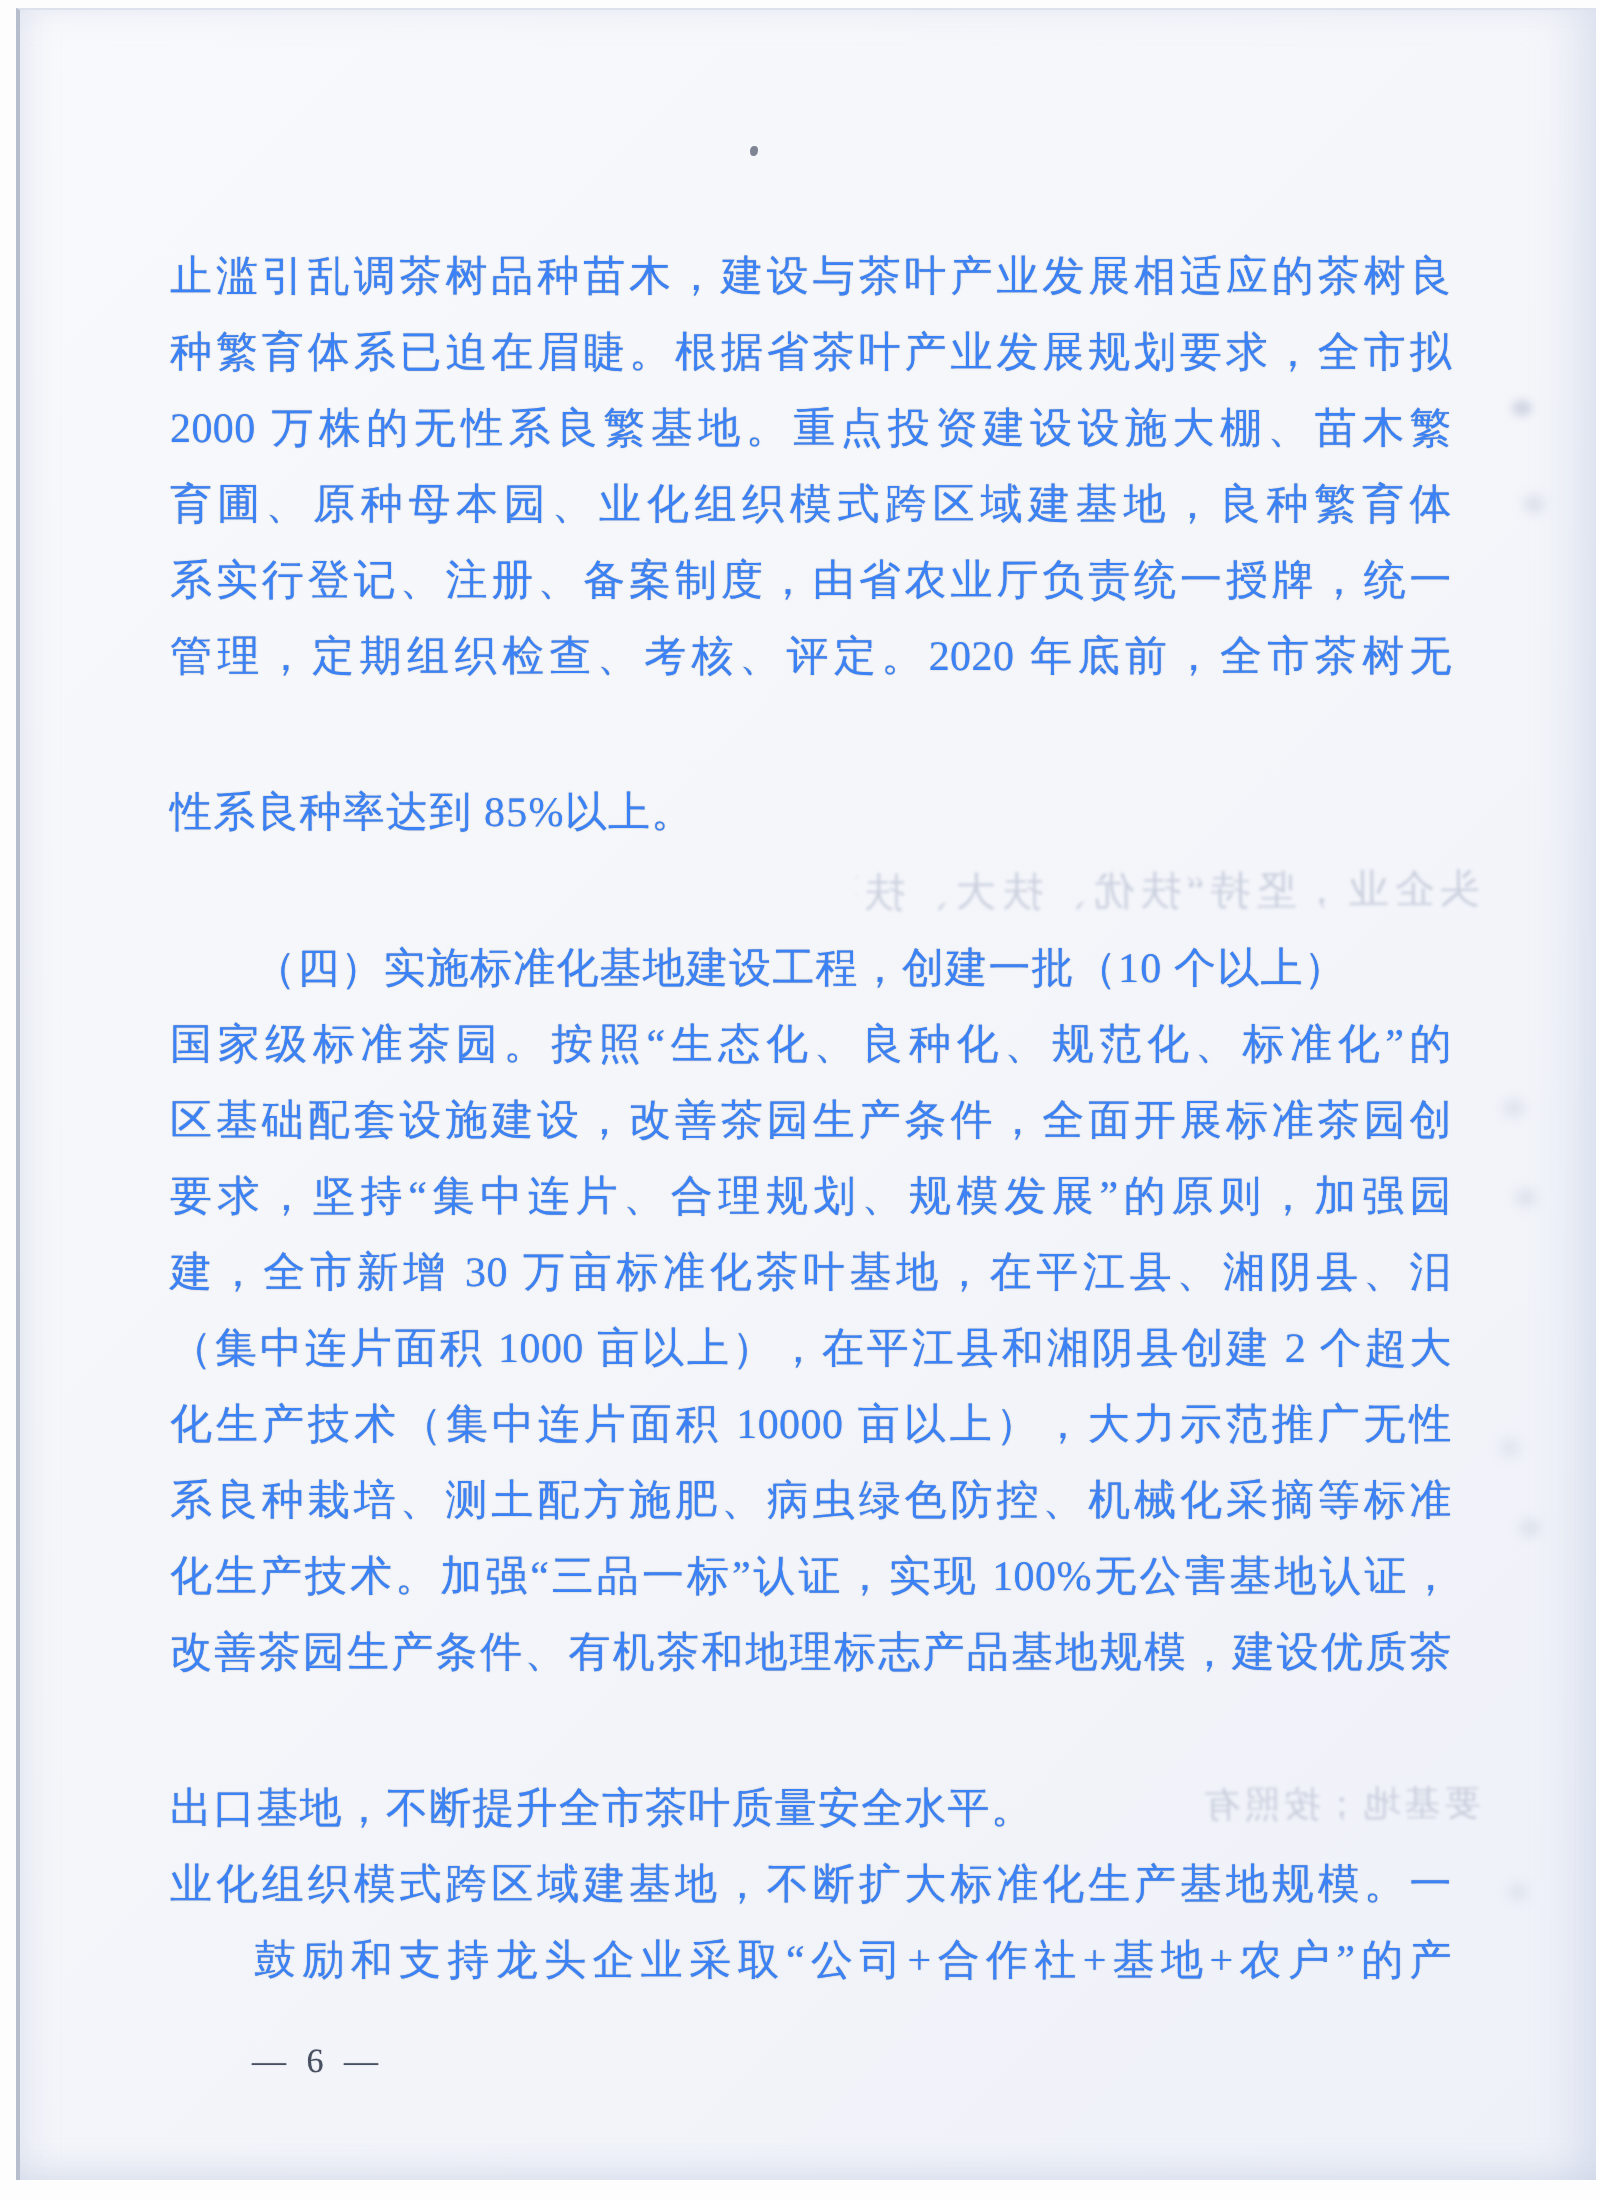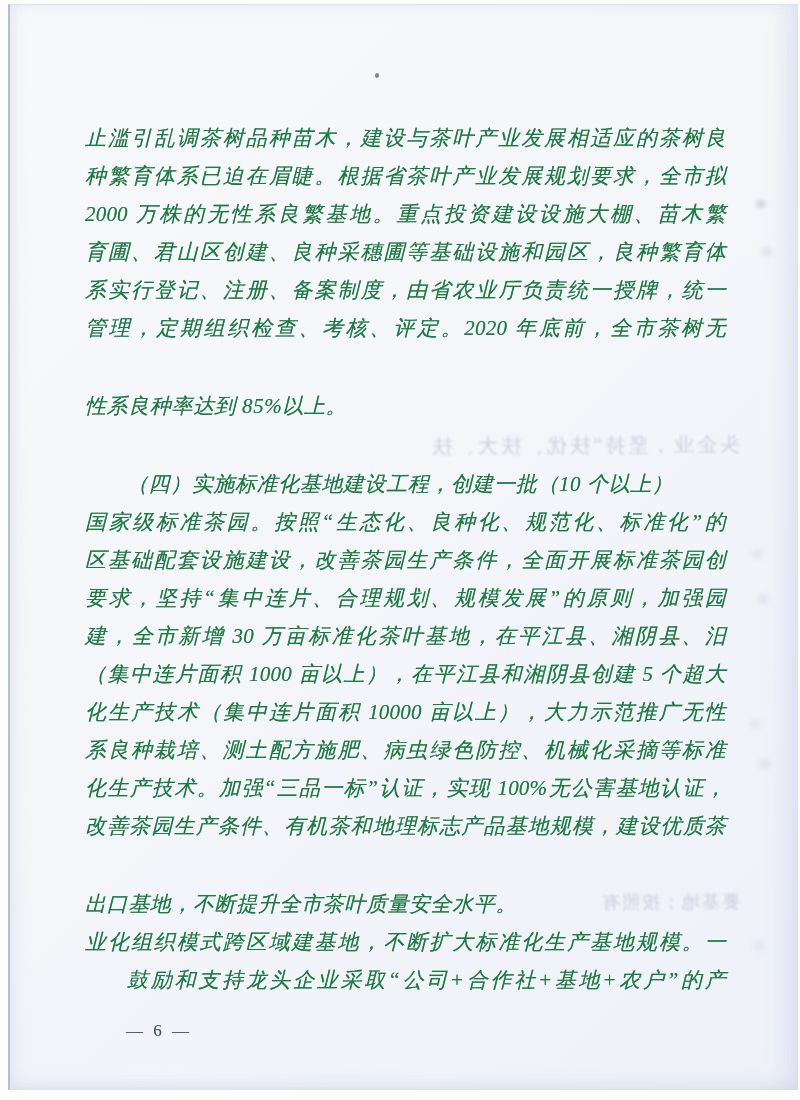--- a/index.html
+++ b/index.html
@@ -30,23 +30,22 @@
       inset -16px 0 22px -6px rgba(180,192,220,0.35),
       inset 0 -10px 16px -6px rgba(188,198,224,0.28),
       inset 12px 0 16px -8px rgba(190,200,224,0.25);
   }
   
   .content {
     position: absolute;
     left: 85px;
     top: 119px;
     width: 641px;
-    color: #15803d;
+    color: #3b82f6;
     text-shadow: 0 0 0.6px rgba(54,61,77,0.55);
-    font-style: italic;
   }
   .line {
     height: 38px;
     line-height: 38px;
     font-size: 21px;
     text-align: justify;
     text-align-last: justify;
     letter-spacing: 0.2px;
   }
   .line.short, .line.natural {
@@ -133,33 +132,33 @@
 
   <div class="bleed bleed-1">头企业，坚持“扶优、扶大、扶强”</div>
   <div class="bleed bleed-2">要基地；按照有</div>
 
   <div class="content">
 
     <div class="para">
       <div class="line">止滥引乱调茶树品种苗木，建设与茶叶产业发展相适应的茶树良</div>
       <div class="line">种繁育体系已迫在眉睫。根据省茶叶产业发展规划要求，全市拟</div>
       <div class="line">2000 万株的无性系良繁基地。重点投资建设设施大棚、苗木繁</div>
-      <div class="line">育圃、君山区创建、良种采穗圃等基础设施和园区，良种繁育体</div>
+      <div class="line">育圃、原种母本园、业化组织模式跨区域建基地，良种繁育体</div>
       <div class="line">系实行登记、注册、备案制度，由省农业厅负责统一授牌，统一</div>
       <div class="line">管理，定期组织检查、考核、评定。2020 年底前，全市茶树无</div>
       <div class="line short">性系良种率达到 85%以上。</div>
     </div>
 
     <div class="para">
       <div class="line natural indent">（四）实施标准化基地建设工程，创建一批（10 个以上）</div>
       <div class="line">国家级标准茶园。按照“生态化、良种化、规范化、标准化”的</div>
       <div class="line">区基础配套设施建设，改善茶园生产条件，全面开展标准茶园创</div>
       <div class="line">要求，坚持“集中连片、合理规划、规模发展”的原则，加强园</div>
       <div class="line">建，全市新增 30 万亩标准化茶叶基地，在平江县、湘阴县、汨</div>
-      <div class="line">（集中连片面积 1000 亩以上），在平江县和湘阴县创建 5 个超大</div>
+      <div class="line">（集中连片面积 1000 亩以上），在平江县和湘阴县创建 2 个超大</div>
       <div class="line">化生产技术（集中连片面积 10000 亩以上），大力示范推广无性</div>
       <div class="line">系良种栽培、测土配方施肥、病虫绿色防控、机械化采摘等标准</div>
       <div class="line">化生产技术。加强“三品一标”认证，实现 100%无公害基地认证，</div>
       <div class="line">改善茶园生产条件、有机茶和地理标志产品基地规模，建设优质茶</div>
       <div class="line short">出口基地，不断提升全市茶叶质量安全水平。</div>
     </div>
 
     <div class="para">
       <div class="line">业化组织模式跨区域建基地，不断扩大标准化生产基地规模。一</div>
       <div class="line indent">鼓励和支持龙头企业采取“公司+合作社+基地+农户”的产</div>

